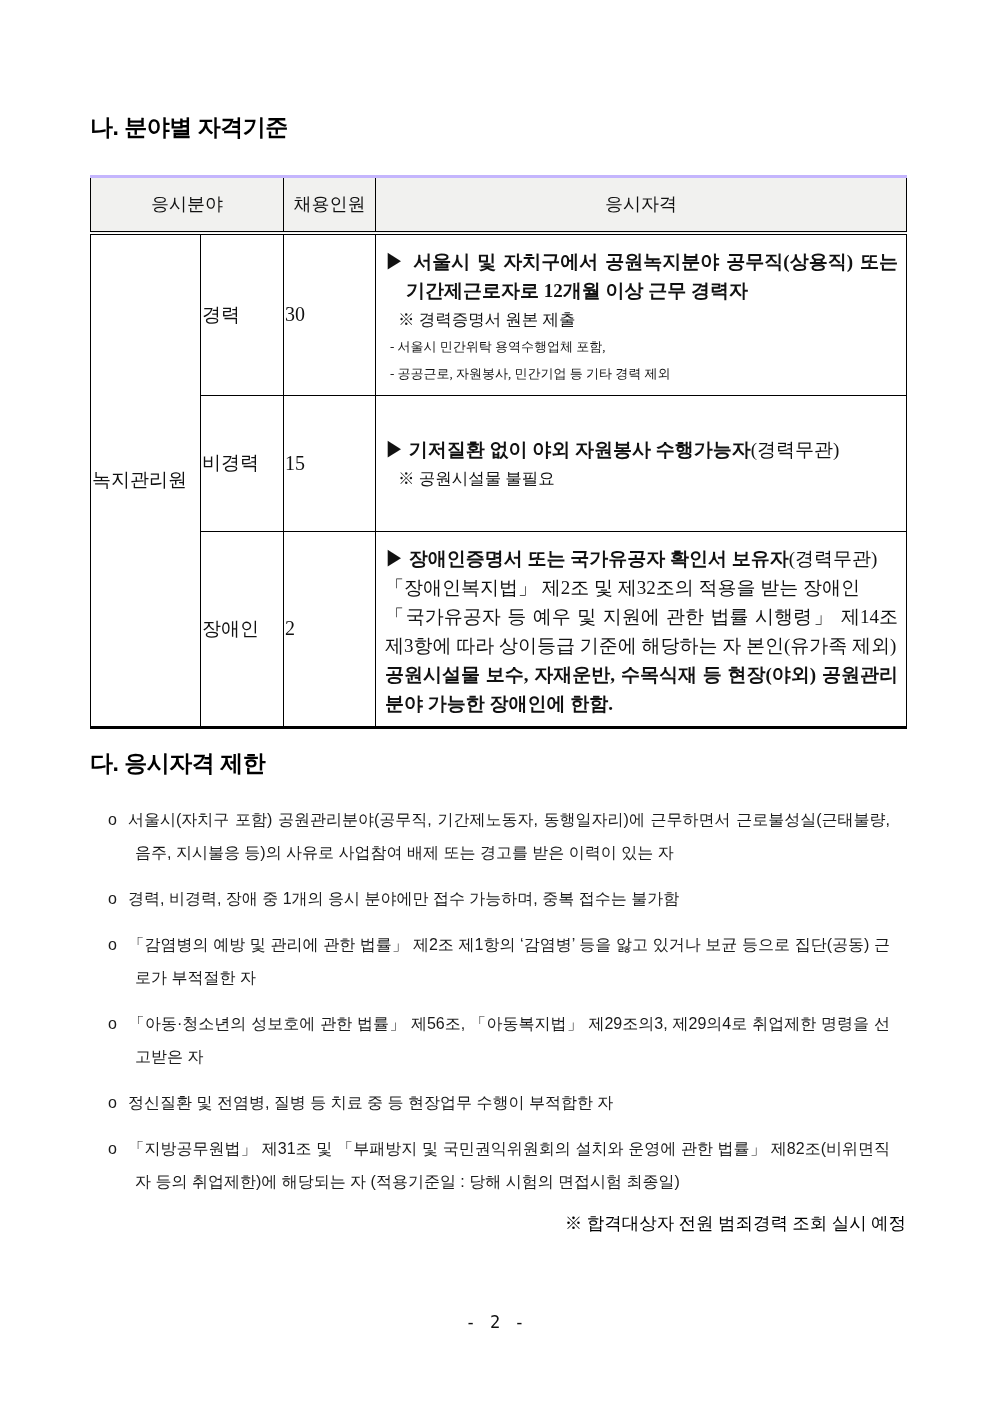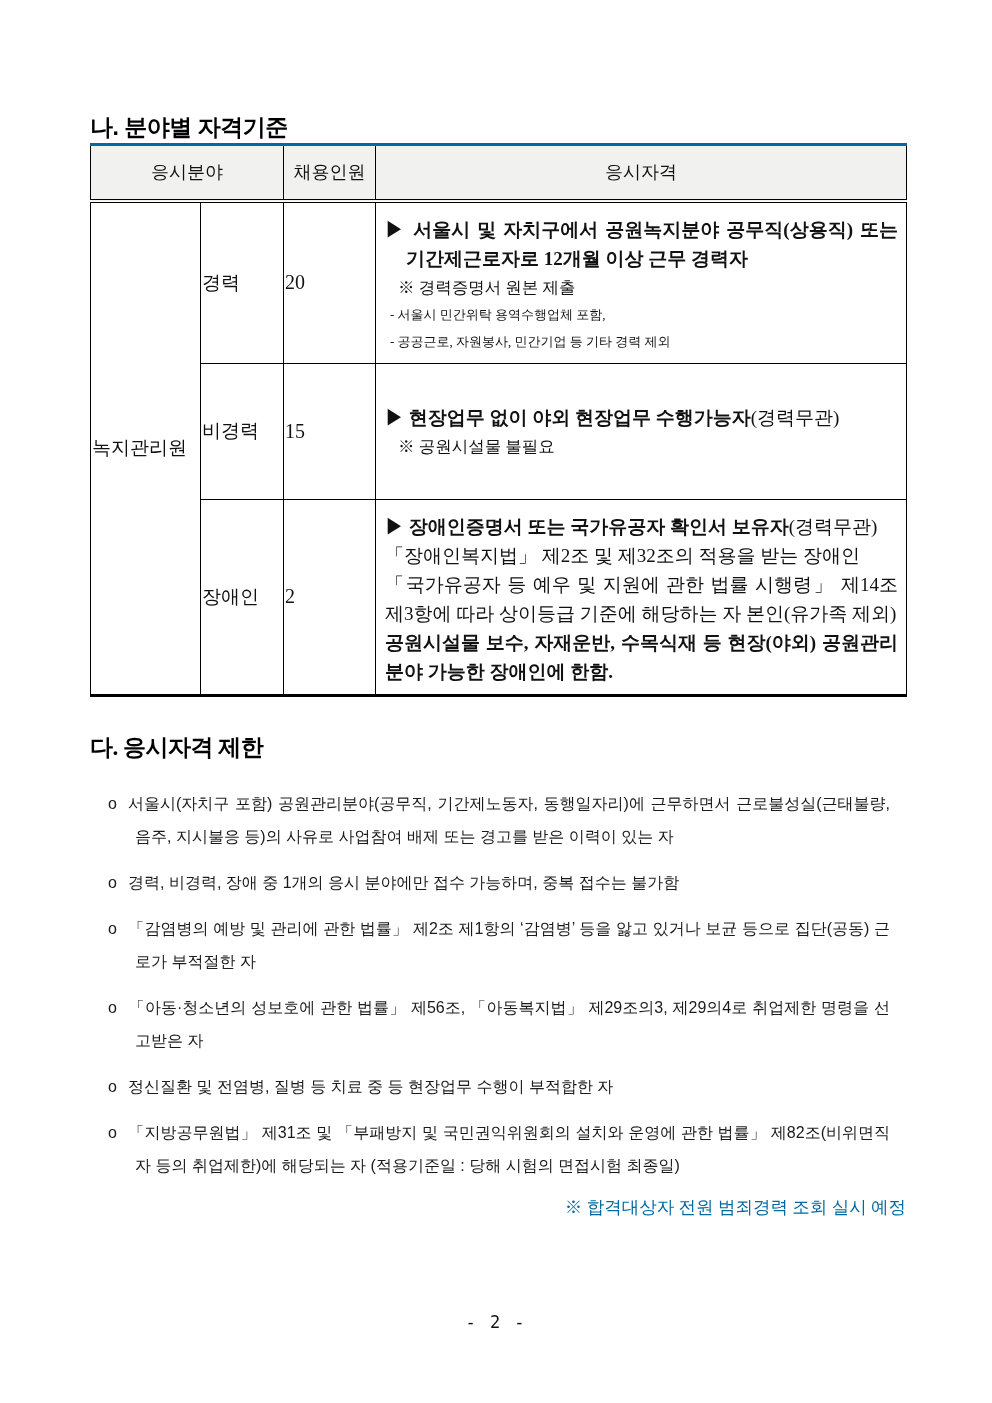--- a/index.html
+++ b/index.html
@@ -23,21 +23,22 @@
     letter-spacing: -0.5px;
     color: #000;
     margin: 0;
     font-family: "Liberation Sans", sans-serif;
   }
   
   table.qual-table {
     border-collapse: collapse;
     table-layout: fixed;
     width: 816px;
-    border-top: 3px solid #0369a1;
+    margin-top: 32px;
+    border-top: 3px solid #c4b5fd;
     border-bottom: 3px solid #000;
   }
   table.qual-table th, table.qual-table td {
     border: 1px solid #000;
   }
   table.qual-table thead th {
     background: #f1f1ef;
     height: 56px;
     font-weight: normal;
     font-size: 18px;
@@ -85,38 +86,38 @@
   }
   .qual-line {
     margin: 0;
     font-size: 19px;
     line-height: 29px;
     text-align: justify;
     font-weight: normal;
   }
   .qual-line.bold { font-weight: bold; }
   
-  .sec-c-title { margin-top: 35px; font-family: Liberation Serif, serif; }
+  .sec-c-title { margin-top: 19px; }
   .restrict-list { margin-top: 24px; width: 800px; }
   .r-item {
     font-size: 16px;
     line-height: 33px;
     text-align: justify;
     padding-left: 45px;
     text-indent: -27px;
     margin: 0 0 13px 0;
     color: #1a1a1a;
   }
   .r-item .b-marker { display: inline-block; width: 20px; text-indent: 0; }
   .footnote {
     margin-top: 8px;
     text-align: right;
     font-family: "Liberation Serif", serif;
     font-size: 17.5px;
-    color: #0369a1;
+    color: #000000;
   }
   .page-number {
     position: absolute;
     top: 1312px;
     left: 0; width: 992px;
     text-align: center;
     font-family: "DejaVu Sans Mono", monospace;
     font-size: 17px;
     letter-spacing: 2px;
     color: #111;
@@ -140,33 +141,33 @@
       <tr>
         <th colspan="2">응시분야</th>
         <th>채용인원</th>
         <th>응시자격</th>
       </tr>
     </thead>
     <tbody>
       <tr style="height:148px">
         <td rowspan="3" class="cell-center">녹지관리원</td>
         <td class="cell-center">경력</td>
-        <td class="cell-center cell-count">20</td>
+        <td class="cell-center cell-count">30</td>
         <td class="qual-cell">
           <p class="qual-main"><span>▶</span> <span>서울시 및 자치구에서 공원녹지분야 공무직(상용직) 또는 기간제근로자로 12개월 이상 근무 경력자</span></p>
           <p class="qual-note">※ 경력증명서 원본 제출</p>
           <p class="qual-dash">- 서울시 민간위탁 용역수행업체 포함,</p>
           <p class="qual-dash">- 공공근로, 자원봉사, 민간기업 등 기타 경력 제외</p>
         </td>
       </tr>
       <tr style="height:136px">
         <td class="cell-center">비경력</td>
         <td class="cell-center cell-count">15</td>
         <td class="qual-cell v-mid">
-          <p class="qual-main"><span>▶</span> <span>현장업무 없이 야외 현장업무 수행가능자</span><span class="reg">(경력무관)</span></p>
+          <p class="qual-main"><span>▶</span> <span>기저질환 없이 야외 자원봉사 수행가능자</span><span class="reg">(경력무관)</span></p>
           <p class="qual-note">※ 공원시설물 불필요</p>
         </td>
       </tr>
       <tr style="height:172px">
         <td class="cell-center">장애인</td>
         <td class="cell-center cell-count">2</td>
         <td class="qual-cell">
           <p class="qual-main"><span>▶</span> <span>장애인증명서 또는 국가유공자 확인서 보유자</span><span class="reg">(경력무관)</span></p>
           <p class="qual-line">「장애인복지법」 제2조 및 제32조의 적용을 받는 장애인</p>
           <p class="qual-line">「국가유공자 등 예우 및 지원에 관한 법률 시행령」 제14조 제3항에 따라 상이등급 기준에 해당하는 자 본인(유가족 제외)</p>

